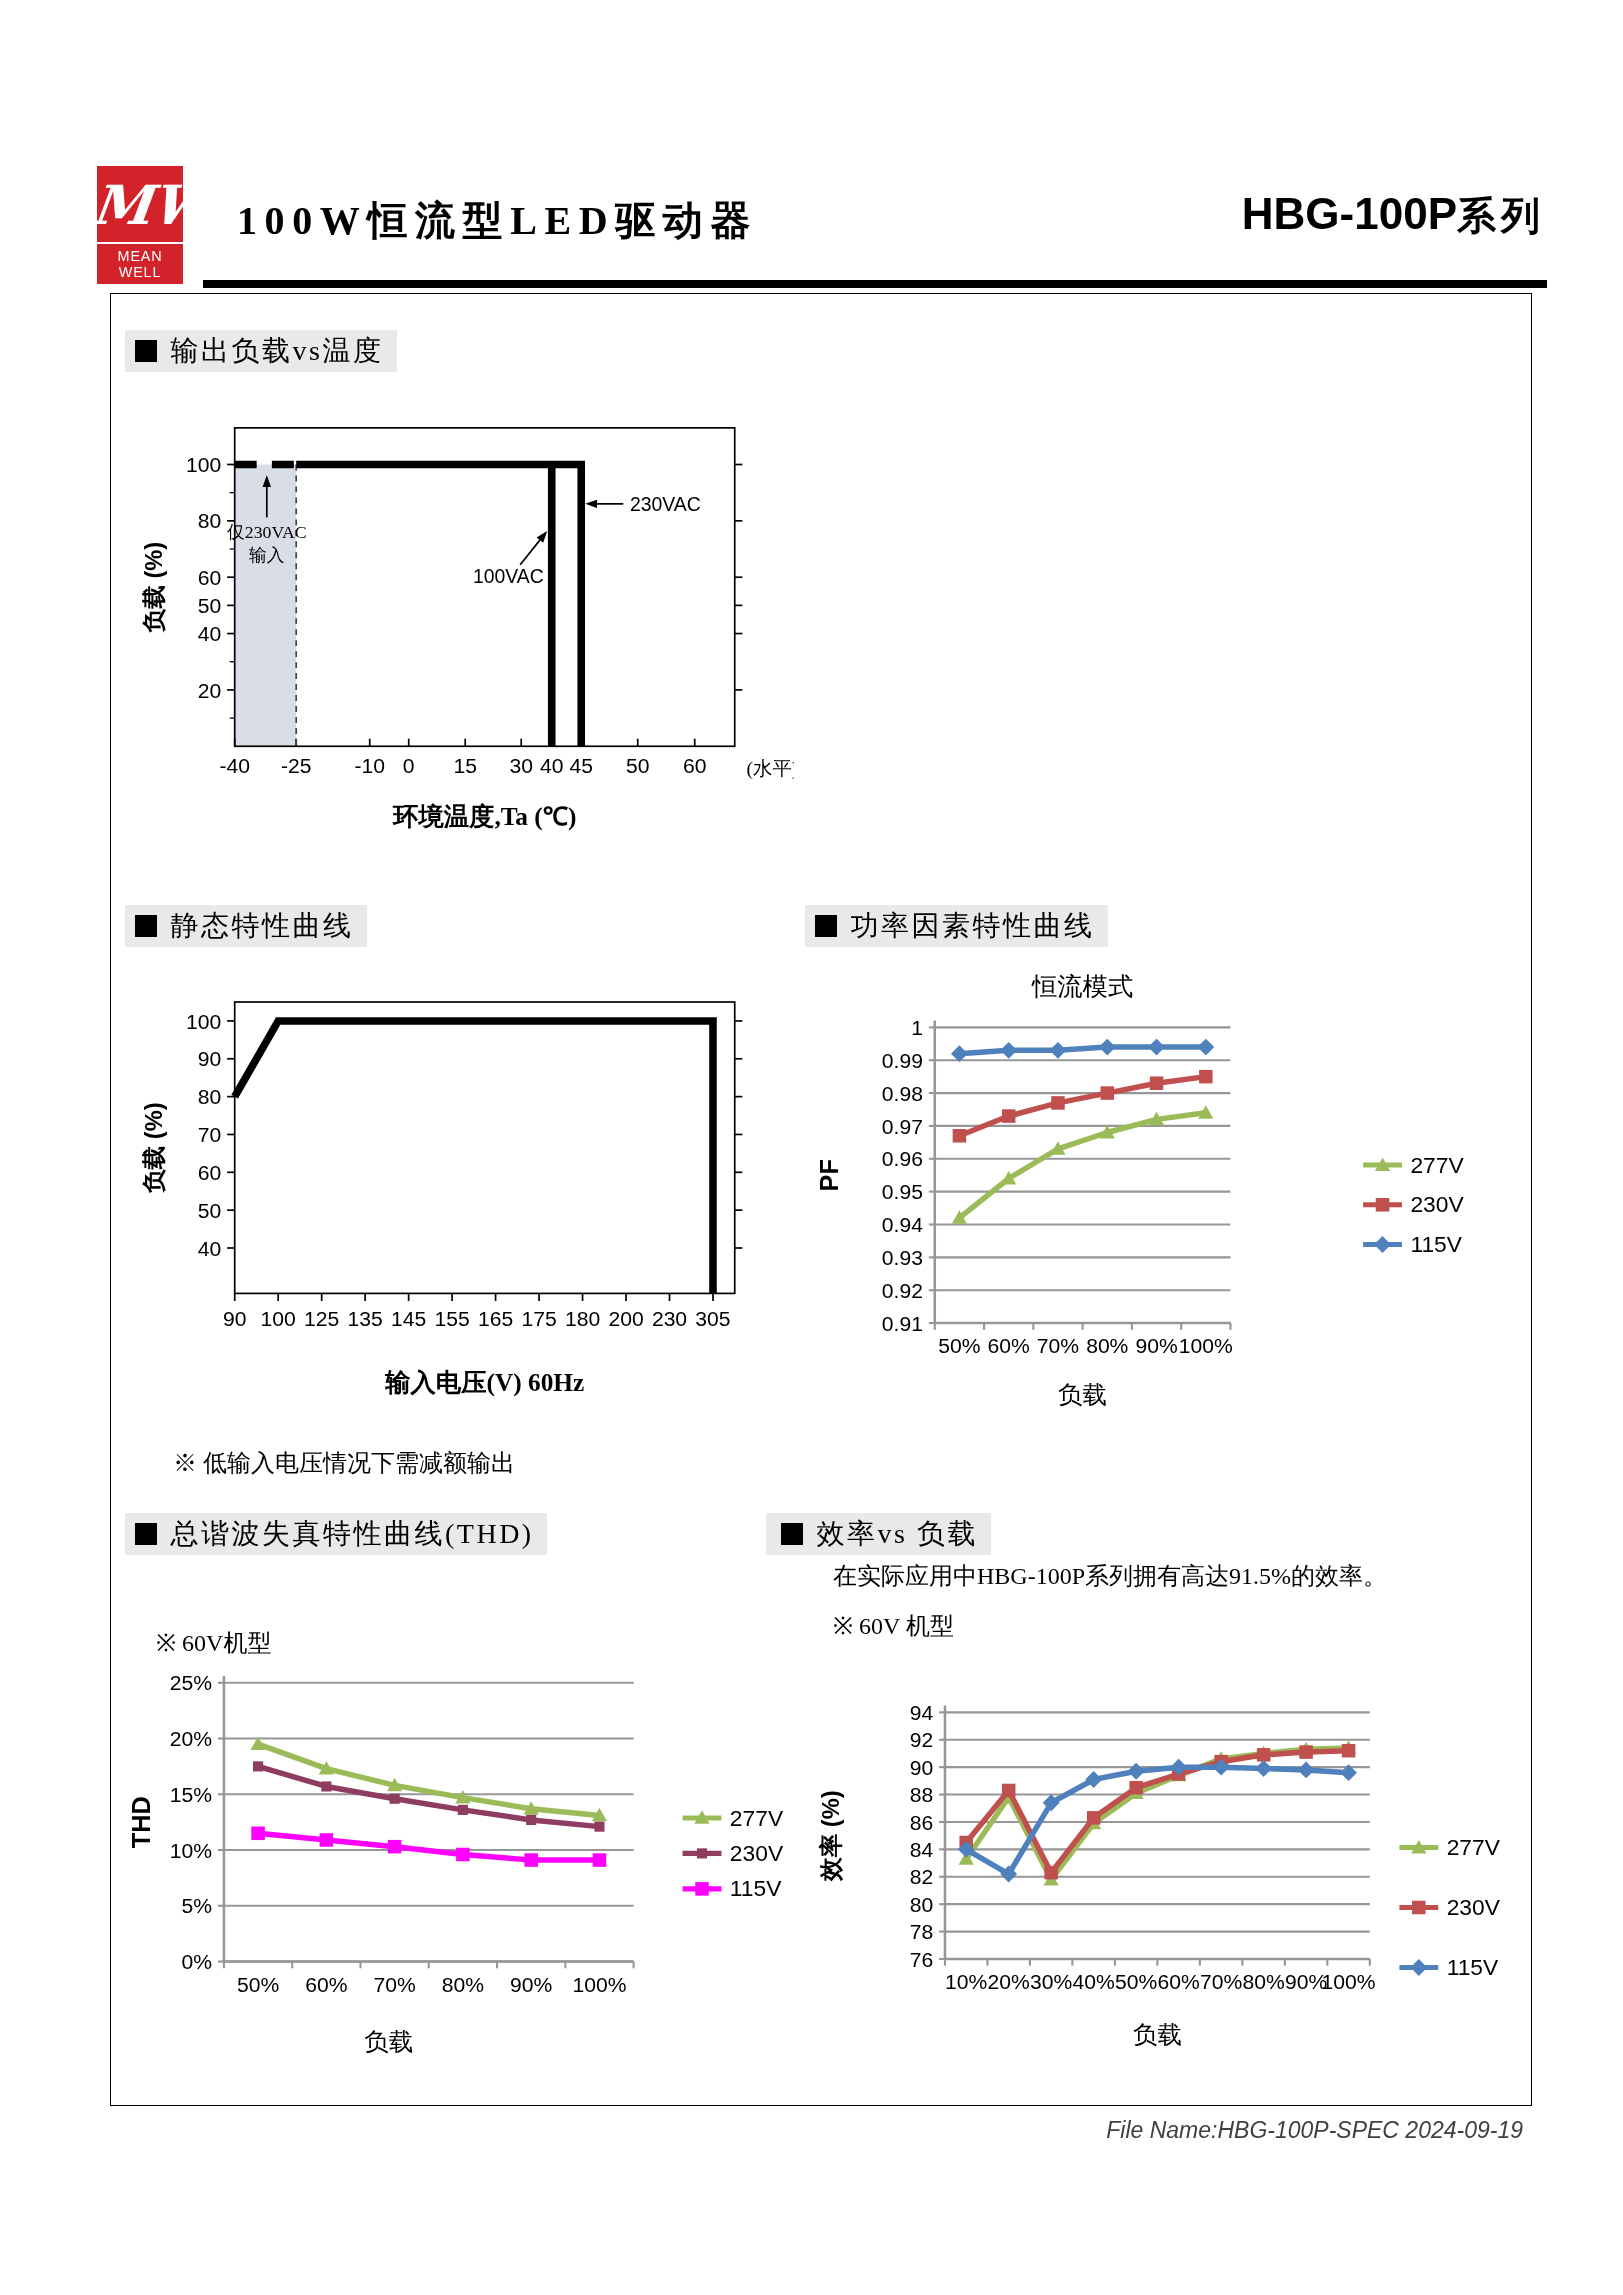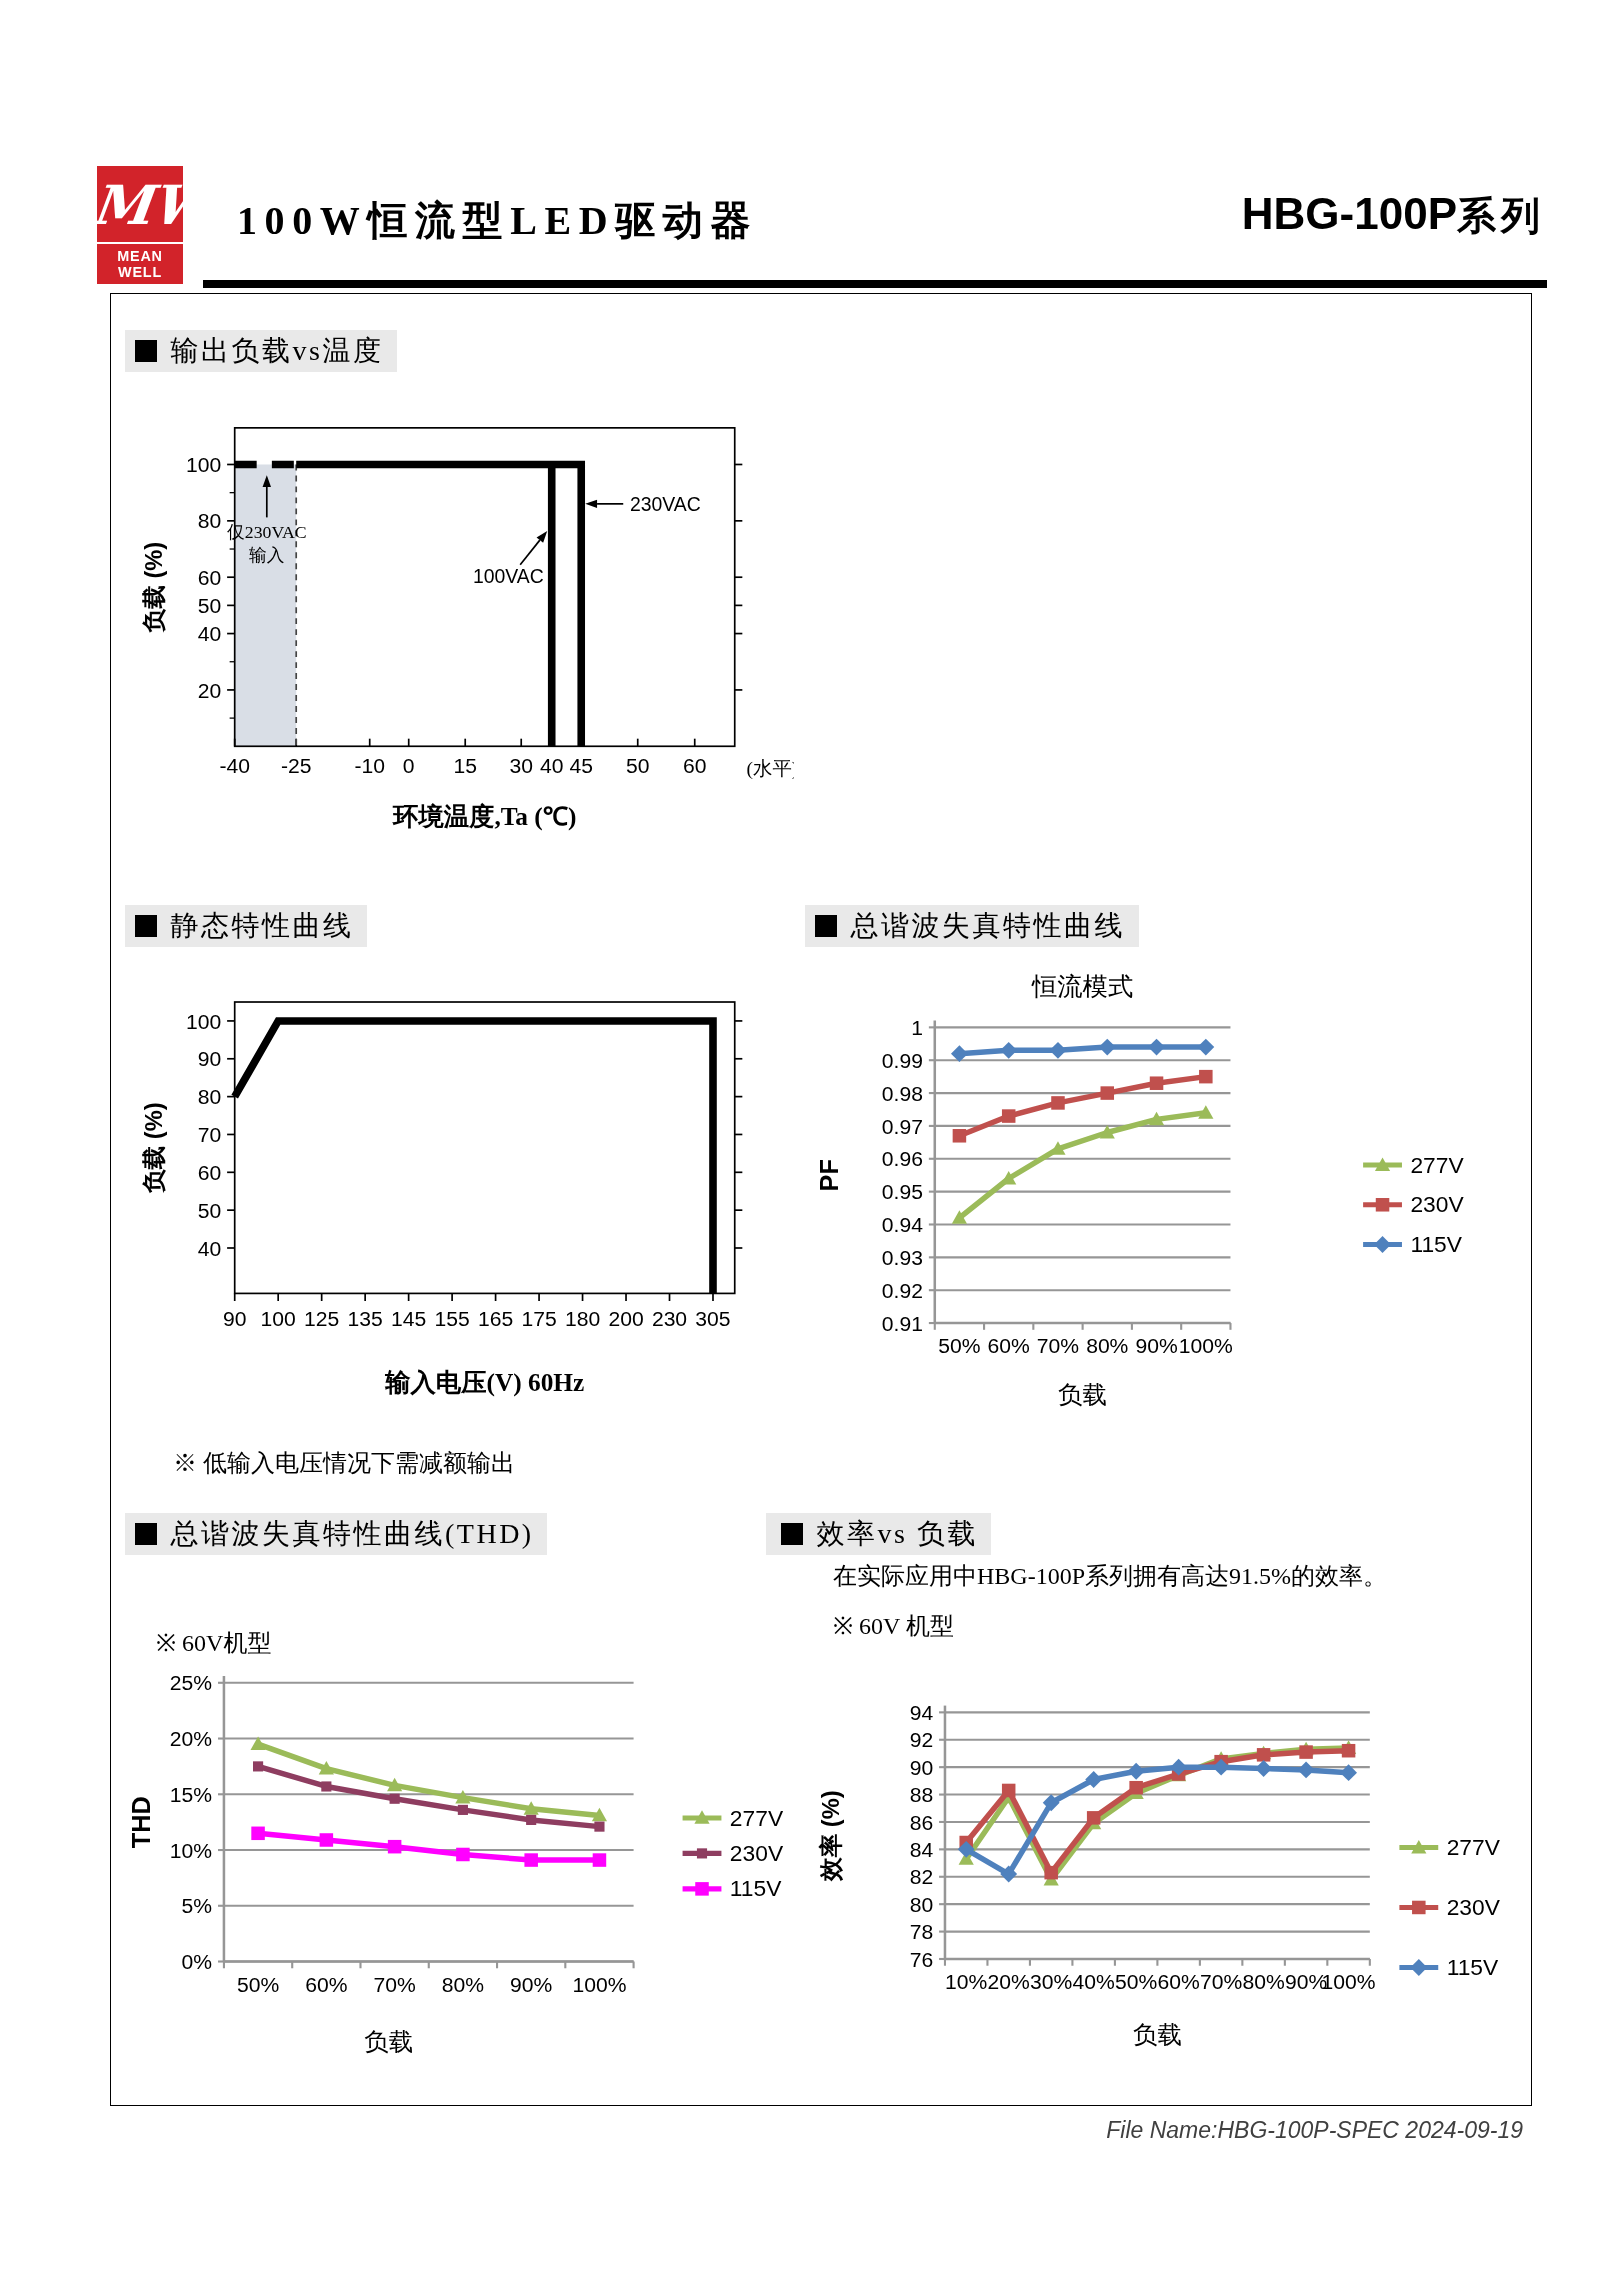--- a/index.html
+++ b/index.html
@@ -3,21 +3,21 @@
 <meta charset="utf-8">
 <style>
   html,body{margin:0;padding:0;background:#fff;}
   .page{position:relative;width:1623px;height:2295px;background:#fff;overflow:hidden;
         font-family:"Liberation Serif","DejaVu Serif",serif;color:#000;}
   
   .logo{position:absolute;left:97px;top:166px;width:86px;height:118px;background:#d2232a;}
   .logo-mw{font-family:"DejaVu Serif",serif;font-style:italic;font-weight:900;font-size:54px;
            color:#fff;text-align:center;line-height:78px;transform:skewX(-10deg);}
   .logo-brand{position:absolute;left:0;right:0;bottom:4.2px;border-top:2.5px solid #fff;
-              font-family:"Liberation Sans",sans-serif;font-weight:700;font-size:14.4px;
+              font-family:"Liberation Sans",sans-serif;font-weight:400;font-size:14.4px;
               color:#fff;text-align:center;padding-top:4.2px;letter-spacing:0.8px;}
   .doc-title{position:absolute;left:211px;top:193px;font-size:40px;font-weight:700;
              letter-spacing:7.6px;white-space:nowrap;margin-left:26px;}
   .series-title{position:absolute;right:78px;top:189px;white-space:nowrap;}
   .series-code{font-family:"Liberation Sans",sans-serif;font-weight:800;font-size:44px;}
   .series-suffix{font-size:39px;font-weight:700;letter-spacing:5px;}
   .header-rule{position:absolute;left:203px;top:280px;width:1344px;height:7.6px;background:#000;}
   .content-box{position:absolute;left:110px;top:293px;width:1420px;height:1811px;
                border:1.7px solid #000;background:#fff;}
   
@@ -42,21 +42,21 @@
   <div class="doc-title">100W恒流型LED驱动器</div>
   <div class="series-title">
     <span class="series-code">HBG-100P</span><span class="series-suffix">系列</span>
   </div>
   <div class="header-rule"></div>
 
   <div class="content-box"></div>
 
   <div class="sec" style="left:125px;top:330px;"><span class="sq"></span><span>输出负载vs温度</span></div>
   <div class="sec" style="left:125px;top:905px;"><span class="sq"></span><span>静态特性曲线</span></div>
-  <div class="sec" style="left:805px;top:905px;"><span class="sq"></span><span>总谐波失真特性曲线</span></div>
+  <div class="sec" style="left:805px;top:905px;"><span class="sq"></span><span>功率因素特性曲线</span></div>
   <div class="sec" style="left:125px;top:1513px;"><span class="sq"></span><span>总谐波失真特性曲线(THD)</span></div>
   <div class="sec" style="left:766px;top:1513px;padding-left:15px;"><span class="sq"></span><span>效率vs 负载</span></div>
 
   <svg id="chart-derating" class="chart" style="left:118px;top:389px;" width="676" height="473" viewBox="0 0 800 560">
       <rect x="138" y="89.37168141592917" width="72.816" height="333.6283185840708" fill="#d9dee6"></rect>
       <rect x="138" y="46" width="592" height="377" fill="none" stroke="#000" stroke-width="2"></rect>
       <line x1="129" y1="356.27433628318585" x2="138" y2="356.27433628318585" stroke="#000" stroke-width="2"></line>
       <line x1="730" y1="356.27433628318585" x2="739" y2="356.27433628318585" stroke="#000" stroke-width="2"></line>
       <text x="122" y="365.27433628318585" font-size="25" font-family="&quot;Liberation Sans&quot;,sans-serif" font-weight="normal" fill="#000" text-anchor="end" transform="">20</text>
       <line x1="129" y1="289.5486725663717" x2="138" y2="289.5486725663717" stroke="#000" stroke-width="2"></line>

